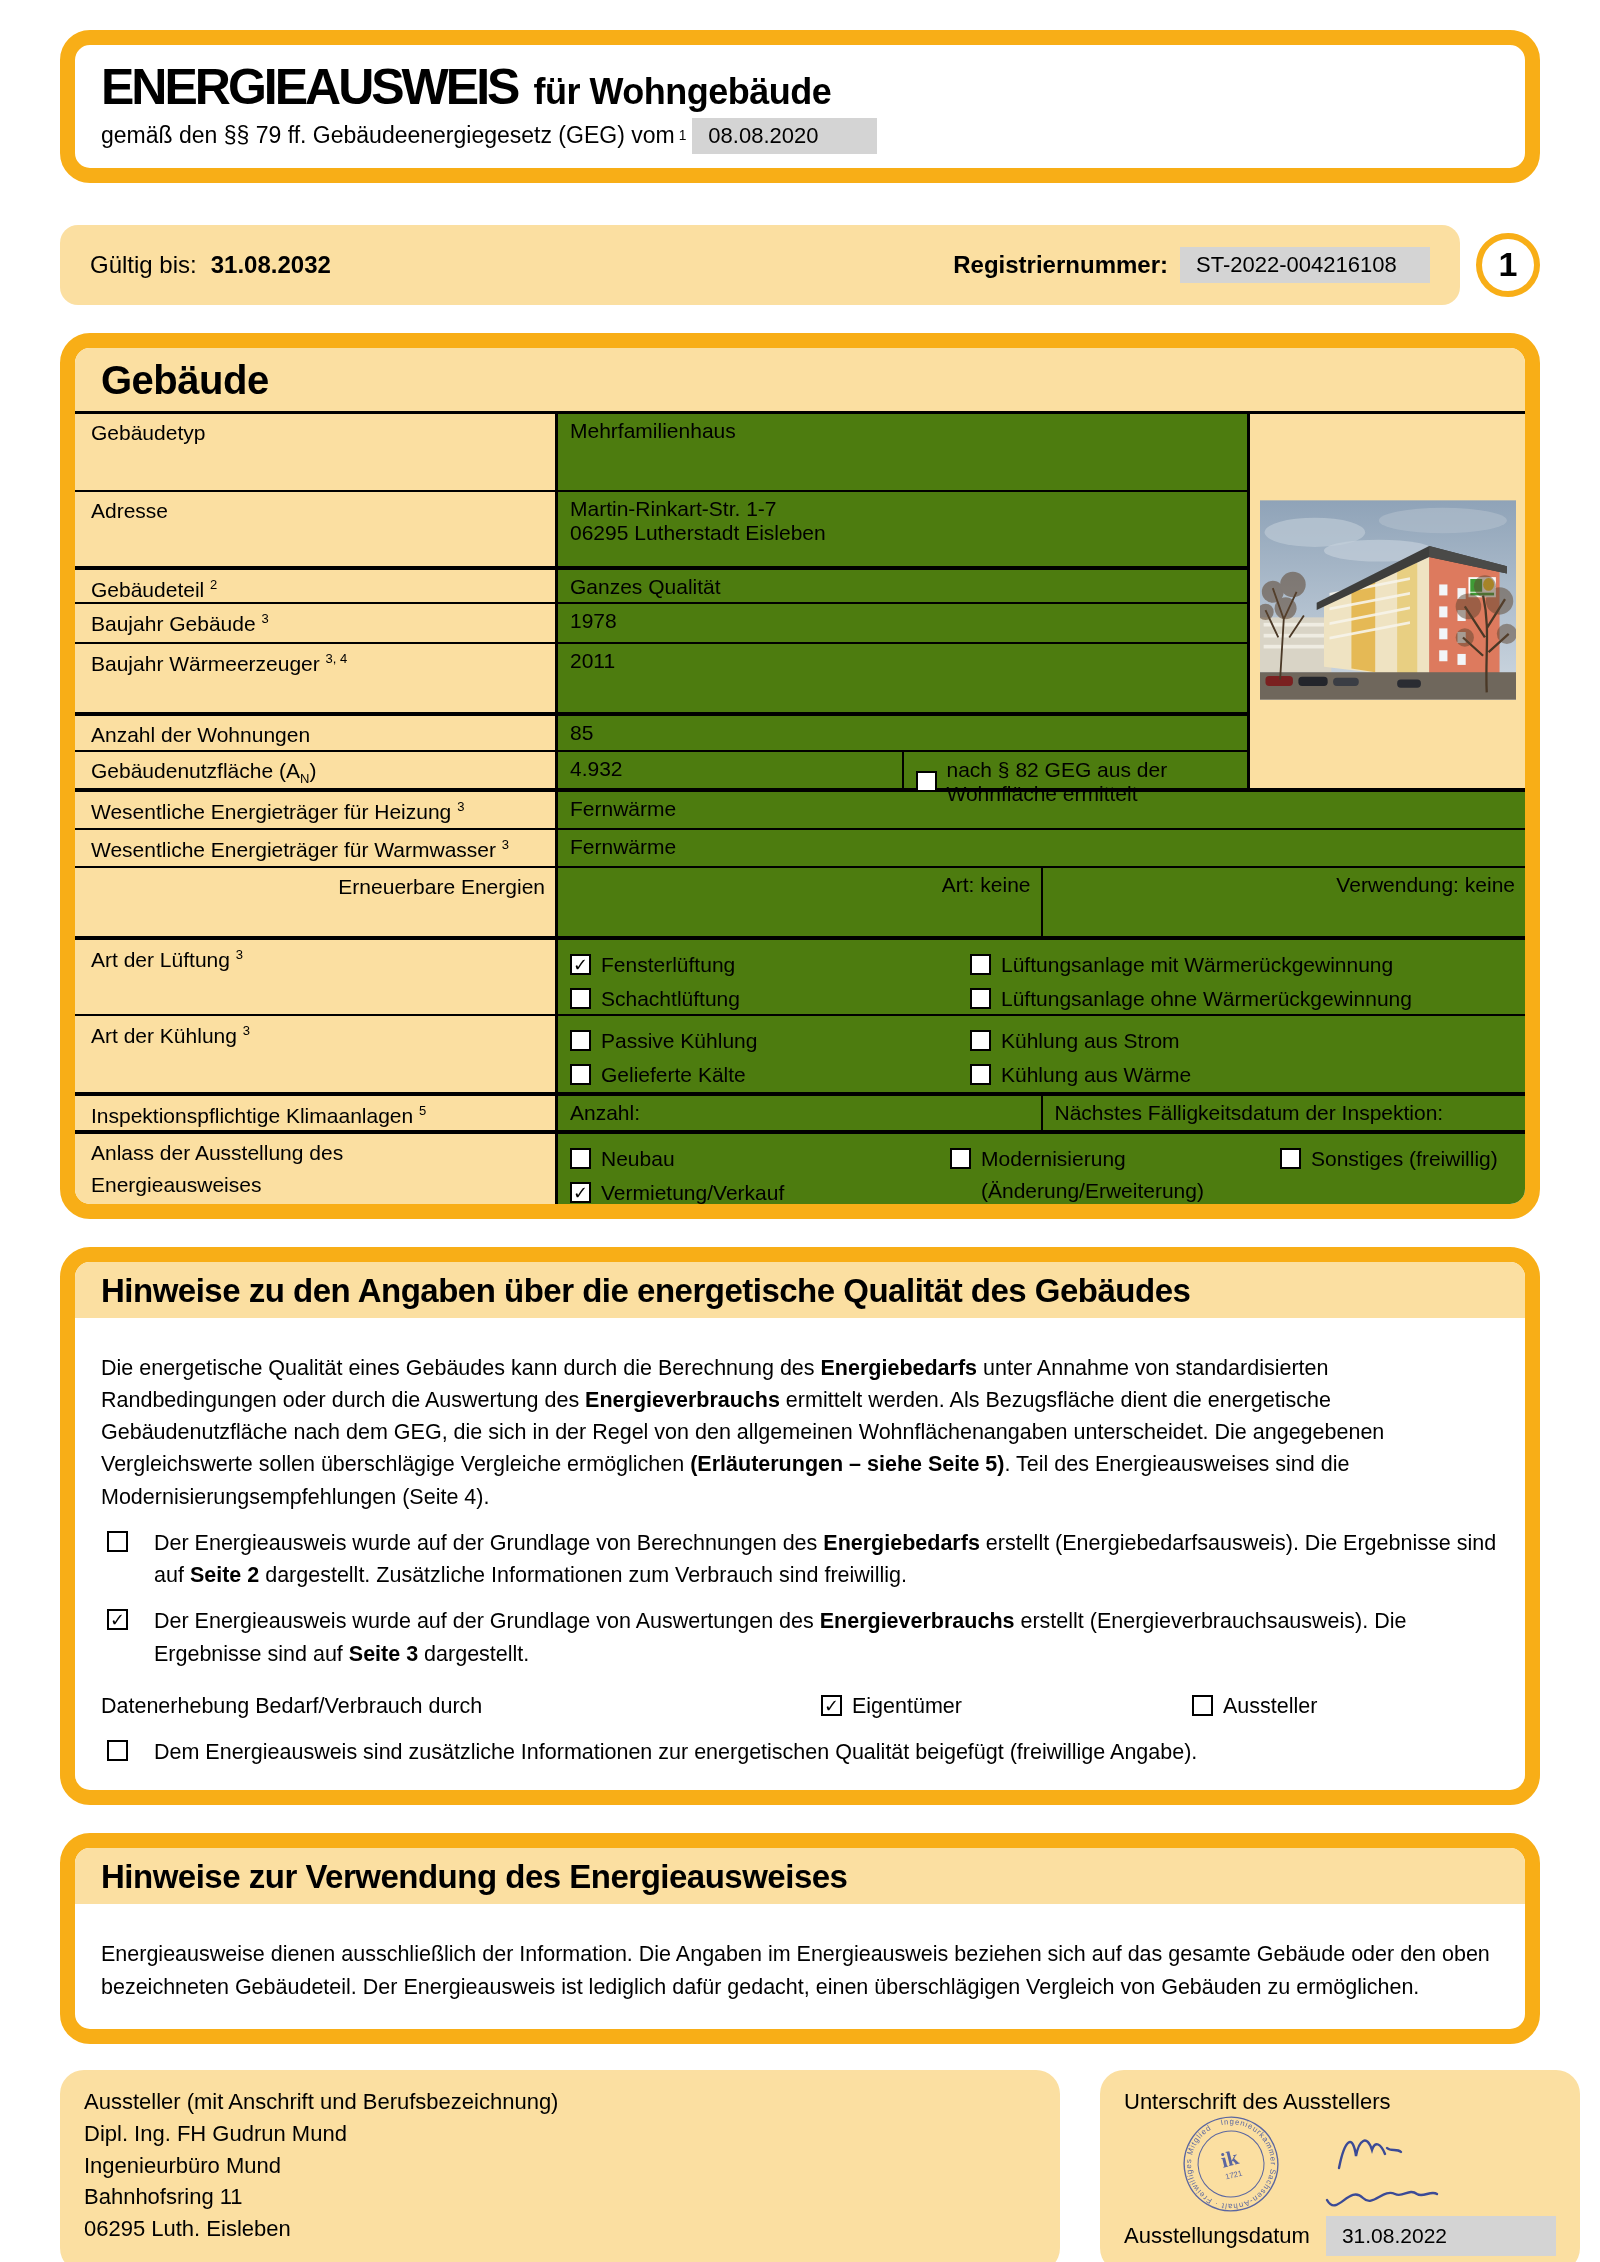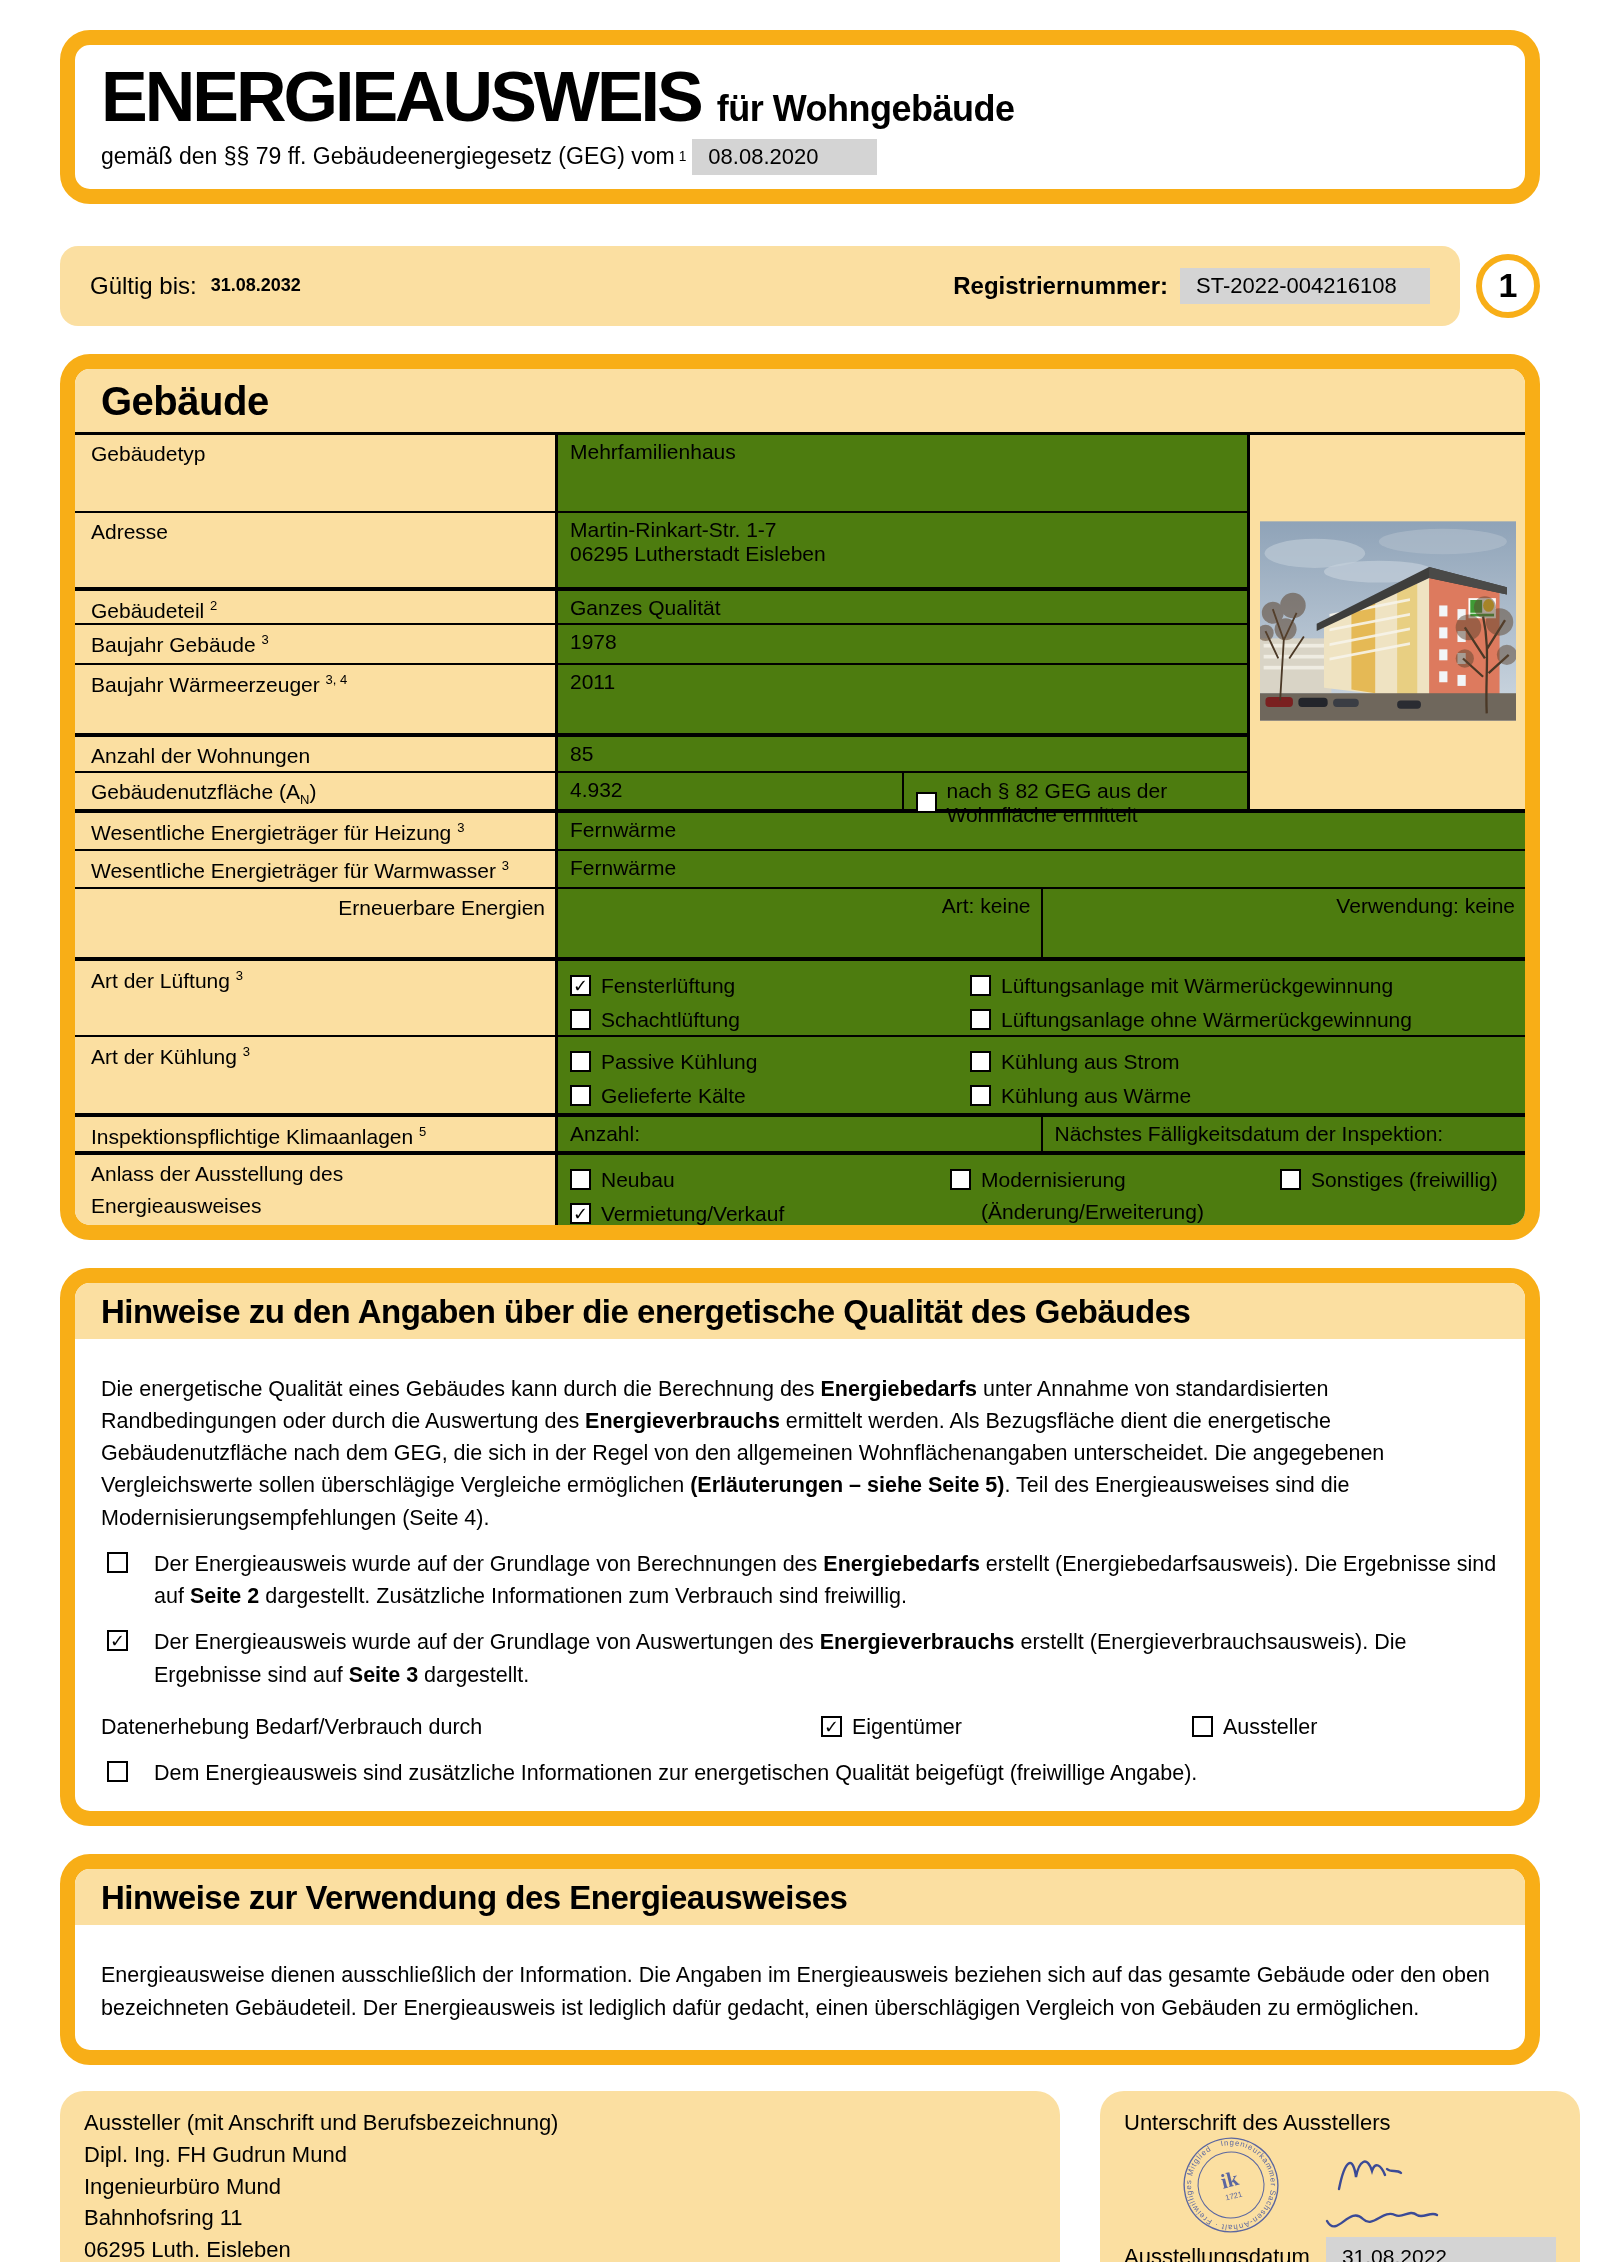--- a/index.html
+++ b/index.html
@@ -22,34 +22,34 @@
     border-radius:30px;
     background:#fff;
     overflow:hidden;
   }
   .band{background:var(--fill);padding:10px 26px 8px 26px;}
   .band h2{margin:0;font-size:33px;font-weight:bold;letter-spacing:-0.5px;}
 
   
   .header-box{padding:10px 0 14px 0;}
   .title-row{display:flex;align-items:baseline;padding:6px 26px 0 26px;}
-  .main-title{font-size:70px;font-weight:bold;letter-spacing:-3px;line-height:1.05;}
+  .main-title{font-size:50px;font-weight:bold;letter-spacing:-3px;line-height:1.05;}
   .sub-title{font-size:36px;font-weight:bold;margin-left:16px;letter-spacing:-0.5px;}
   .law-row{display:flex;align-items:center;padding:4px 26px 0 26px;font-size:23px;}
   .law-row sup{font-size:60%;margin:0 6px 0 4px;}
   .greybox{display:inline-block;background:var(--grey);padding:5px 16px;font-size:22px;min-width:185px;}
 
   
   .valid-row{display:flex;align-items:center;margin-top:42px;}
   .valid-bar{
     flex:1;height:80px;background:var(--fill);border-radius:18px;
     display:flex;align-items:center;padding:0 30px;
   }
   .valid-bar .lbl{font-size:24px;}
-  .valid-bar .val{font-size:18px;font-weight:bold;margin-left:14px;}
+  .valid-bar .val{font-size:24px;font-weight:bold;margin-left:14px;}
   .valid-bar .reg{margin-left:auto;display:flex;align-items:center;}
   .valid-bar .reg .lbl{font-weight:bold;}
   .valid-bar .reg .greybox{margin-left:12px;min-width:250px;}
   .page-circle{
     width:64px;height:64px;border:6px solid var(--orange);border-radius:50%;
     background:#fff;display:flex;align-items:center;justify-content:center;
     font-size:34px;font-weight:bold;margin-left:16px;flex:0 0 auto;
   }
 
   

